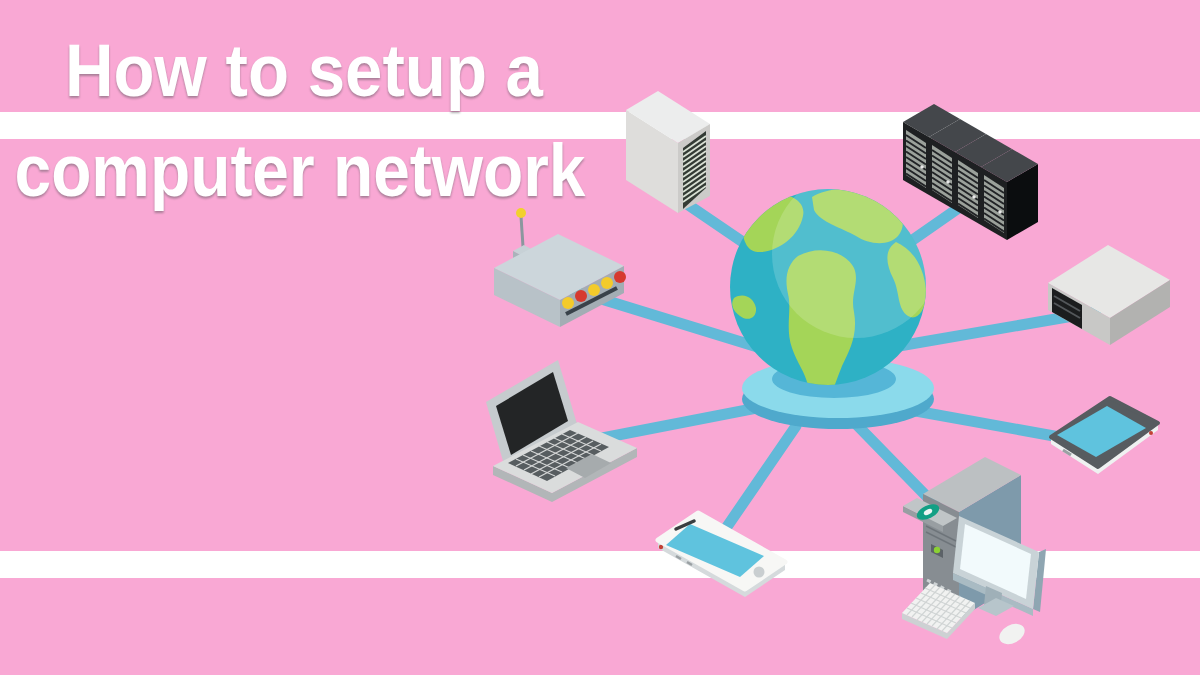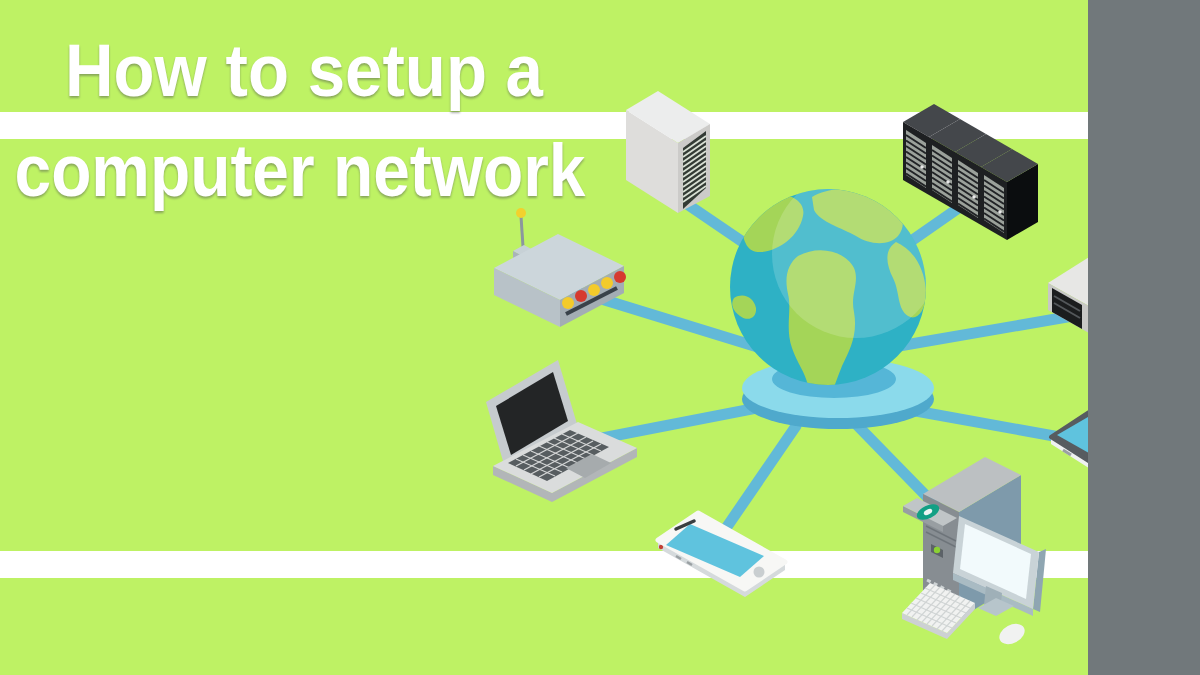--- a/index.html
+++ b/index.html
@@ -1,20 +1,20 @@
 <!DOCTYPE html>
 <html><head>
 <meta charset="utf-8">
 <style>
   html,body{margin:0;padding:0;background:#71787b;}
   .stage{
     position:relative;
-    width:1088px;height:675px;
+    width:1200px;height:675px;
     overflow:hidden;
-    background:#bef264;
+    background:#f9a8d4;
     font-family:"Liberation Sans", sans-serif;
   }
   .stage svg{position:absolute;left:0;top:0;}
   text.title-line{
     font-family:"Liberation Sans", sans-serif;
     font-weight:700;
   }
 </style>
 </head>
 <body>

